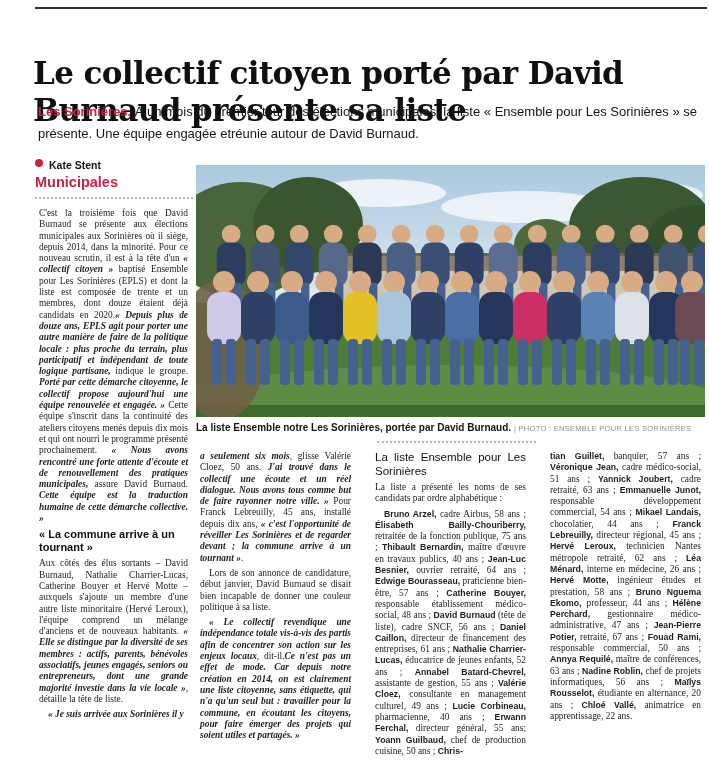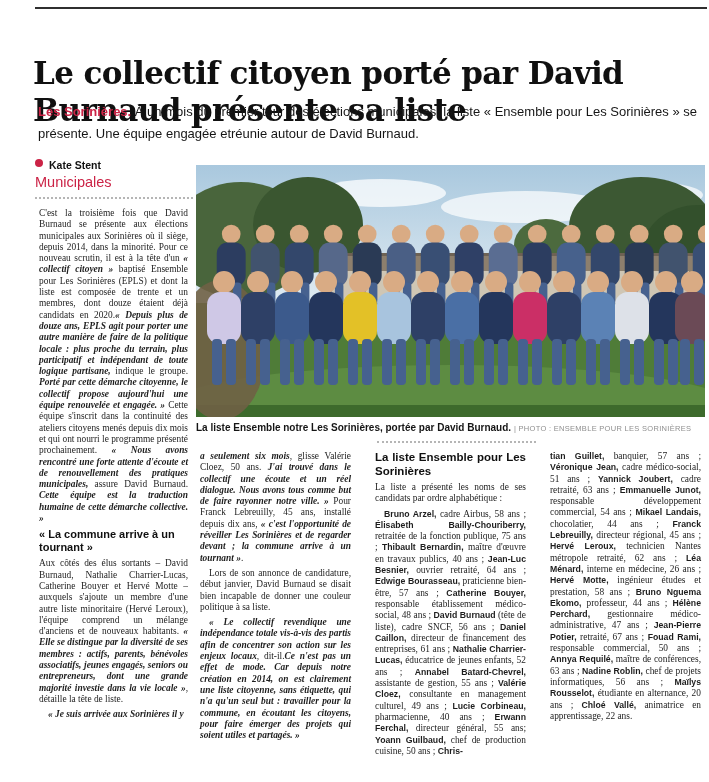--- a/index.html
+++ b/index.html
@@ -19,21 +19,21 @@
     font-family:"Liberation Sans",sans-serif;font-size:13px;line-height:22px;color:#161616;
   }
   .lead .loc{font-weight:700;color:var(--accent);}
   .byline{
     position:absolute;left:35px;top:159px;display:flex;gap:6px;
     font-family:"Liberation Sans",sans-serif;font-size:10.5px;font-weight:700;color:#111;
   }
   .byline .dot{width:8px;height:8px;border-radius:50%;background:var(--accent);}
   .section{
     position:absolute;left:35px;top:174px;
-    font-family:"Liberation Sans",sans-serif;font-size:14.5px;font-weight:400;color:var(--accent);
+    font-family:"Liberation Sans",sans-serif;font-size:14.5px;font-weight:700;color:var(--accent);
   }
   .dotted{border-top:2px dotted #b5b5b5;height:0;}
   .rule-col1{position:absolute;left:35px;top:197px;width:158px;}
   .rule-col3{position:absolute;left:377px;top:441px;width:159px;}
   .bodytext{font-size:9.4px;line-height:11.3px;text-align:justify;color:#1d1d1d;}
   .bodytext p{margin:4px;}
   .bodytext p.ind{text-indent:9px;}
   .bi{font-weight:700;font-style:italic;}
   .b{font-family:"Liberation Sans",sans-serif;font-weight:700;font-size:8.7px;}
   .col1{position:absolute;left:35px;top:204px;width:157px;height:573px;overflow:hidden;}
@@ -44,21 +44,21 @@
   .photo{position:absolute;left:196px;top:165px;width:509px;height:252px;overflow:hidden;background:#9fb8a8;}
   .photo svg{display:block;}
   .caption{
     position:absolute;left:196px;top:422px;width:509px;
     font-family:"Liberation Sans",sans-serif;font-size:10px;font-weight:700;color:#151515;
   }
   .caption .credit{font-weight:400;font-size:7.5px;color:#8f8f8f;letter-spacing:0.3px;}
   .cols{position:absolute;left:196px;top:447px;width:509px;height:333px;display:flex;gap:16px;}
   .cols .col{flex:1 1 0;overflow:hidden;}
   .sidebar-title{
-    font-family:"Liberation Sans",sans-serif;font-weight:700;font-size:11.5px;line-height:13.5px;
+    font-family:"Liberation Sans",sans-serif;font-weight:400;font-size:11.5px;line-height:13.5px;
     margin:2px 0 7px 0;color:#101010;
   }
 </style>
 </head>
 <body>
 
 <div class="page" style="--accent:#cb2346;">
 
   <div class="top-rule"></div>
 

